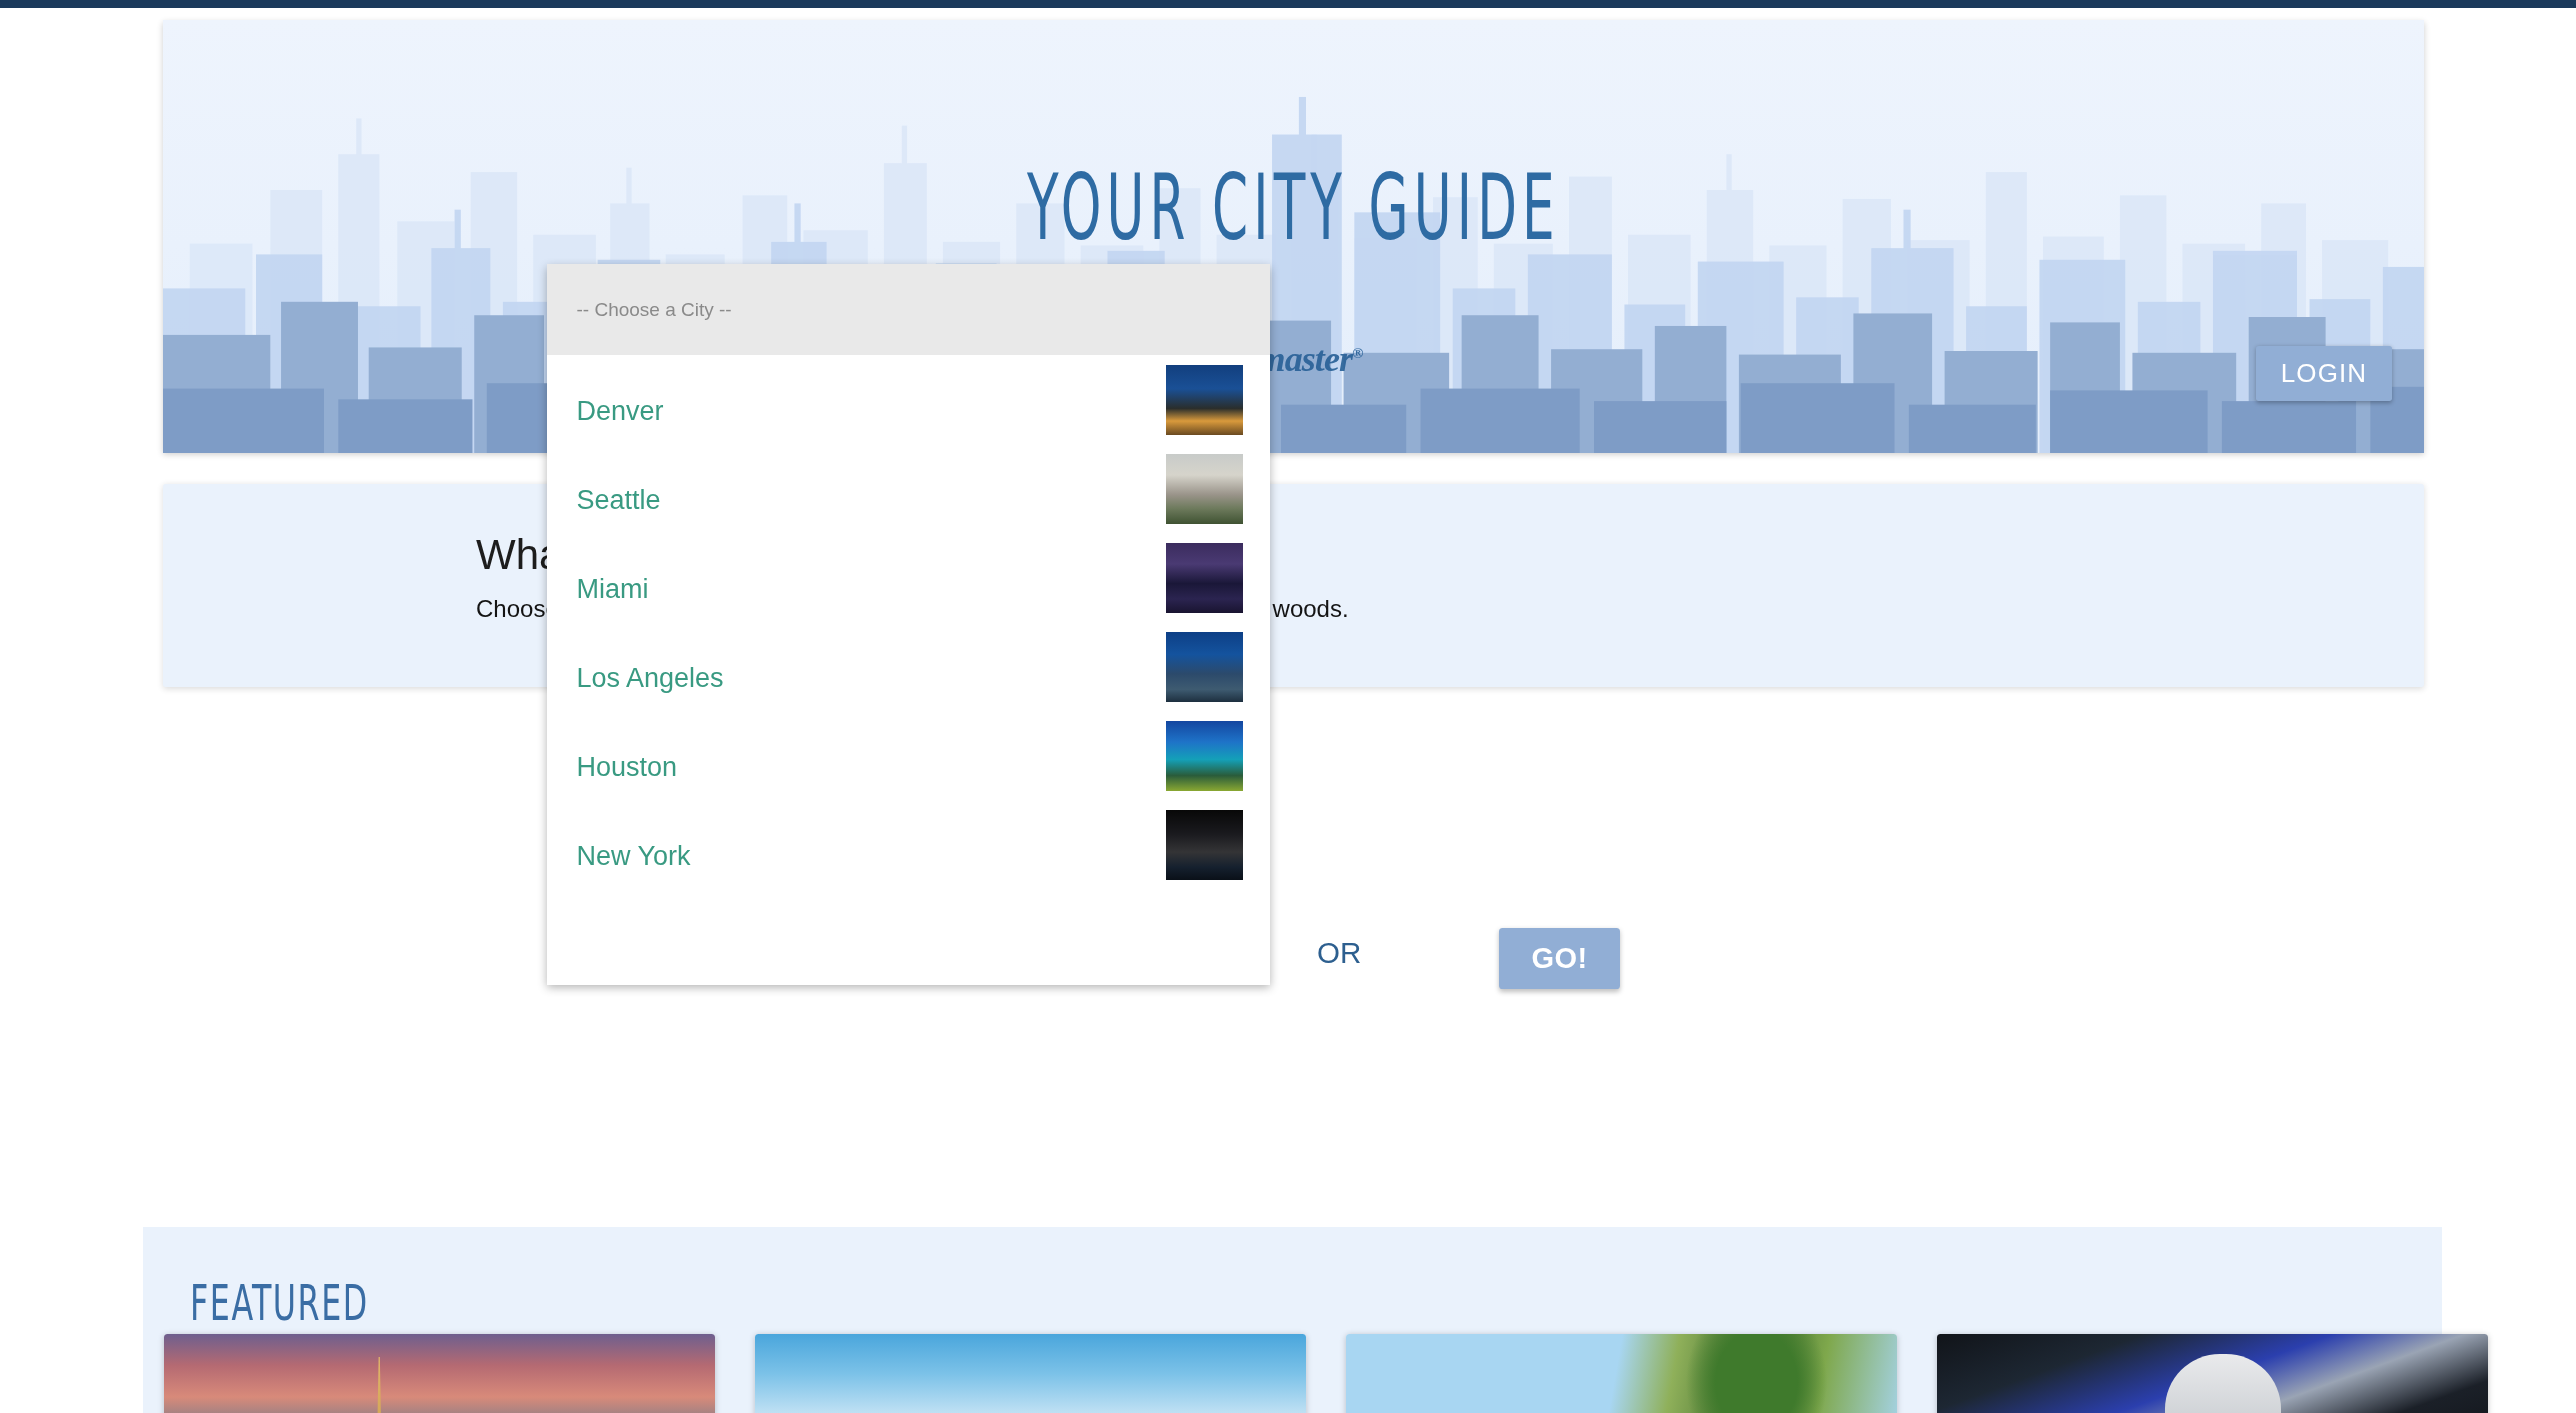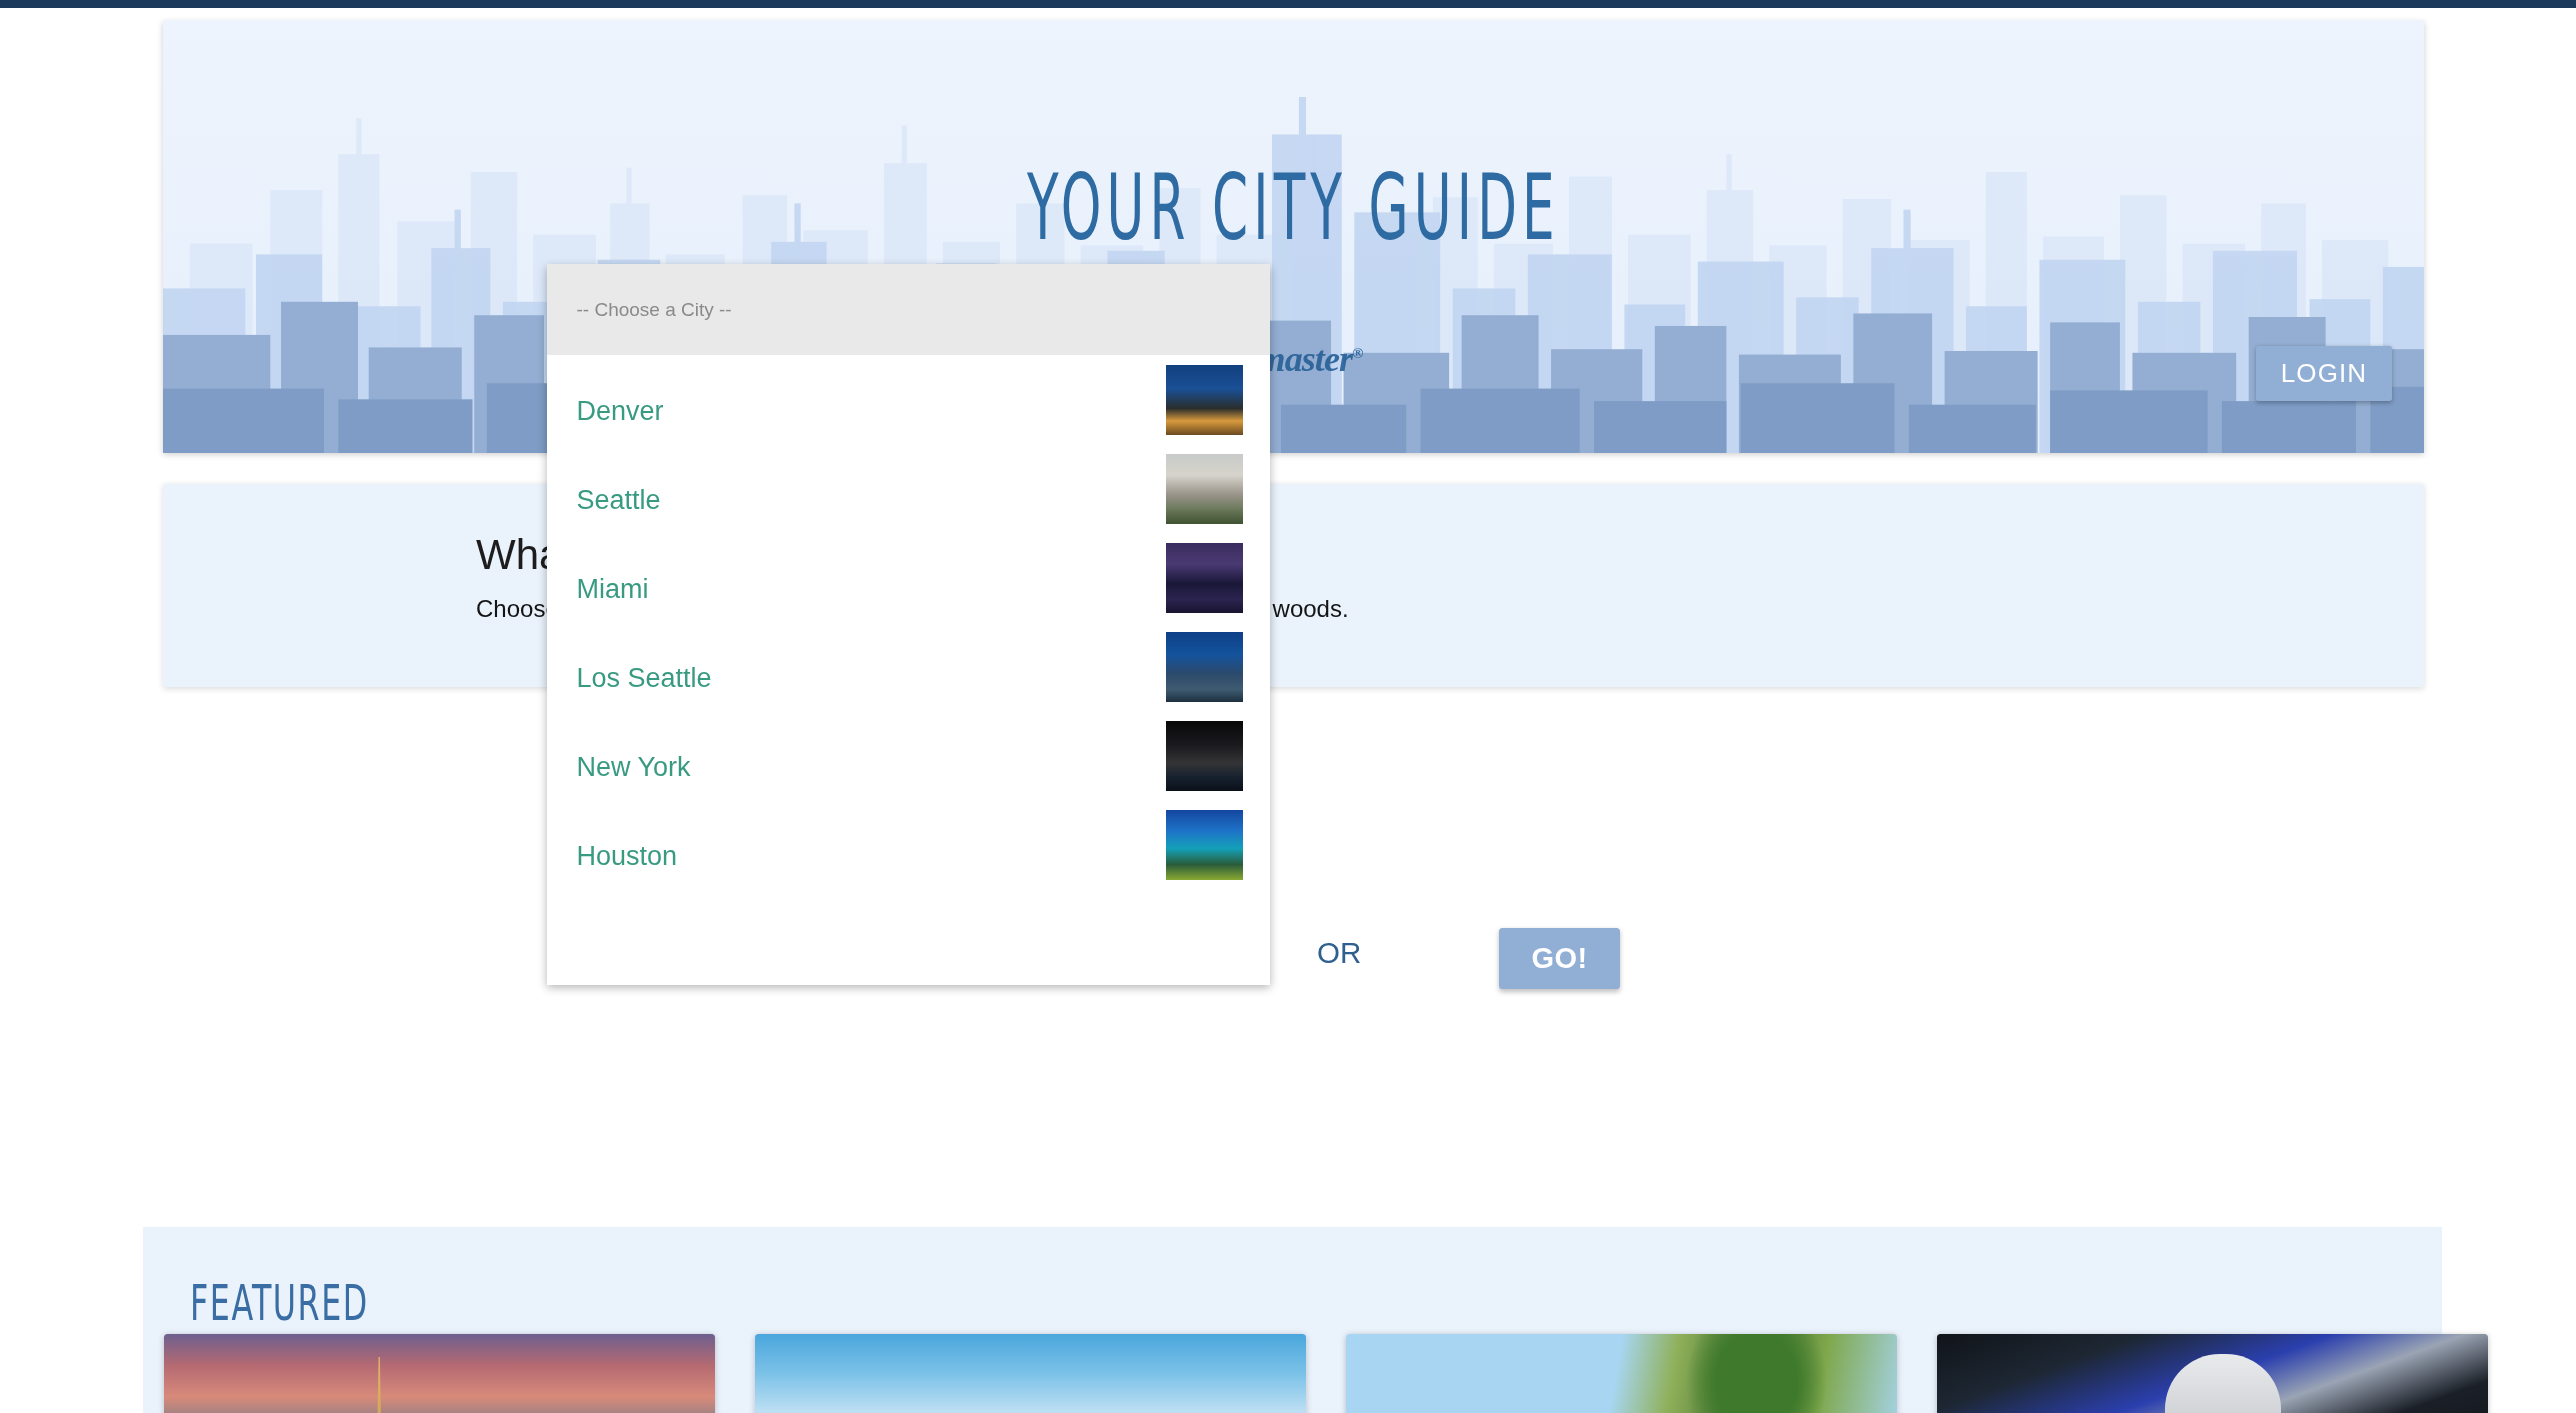--- a/index.html
+++ b/index.html
@@ -333,30 +333,30 @@
     </div>
     <div class="dd-item">
       <span class="dd-label">Seattle</span>
       <span class="dd-thumb t-seattle"></span>
     </div>
     <div class="dd-item">
       <span class="dd-label">Miami</span>
       <span class="dd-thumb t-miami"></span>
     </div>
     <div class="dd-item">
-      <span class="dd-label">Los Seattle</span>
+      <span class="dd-label">Los Angeles</span>
       <span class="dd-thumb t-la"></span>
+    </div>
+    <div class="dd-item">
+      <span class="dd-label">Houston</span>
+      <span class="dd-thumb t-hou"></span>
     </div>
     <div class="dd-item">
       <span class="dd-label">New York</span>
       <span class="dd-thumb t-ny"></span>
-    </div>
-    <div class="dd-item">
-      <span class="dd-label">Houston</span>
-      <span class="dd-thumb t-hou"></span>
     </div>
   </div>
 </div>
 
 <div class="featured">
   <div class="featured-title">FEATURED</div>
   <div class="cards">
     <div class="card c-vegas">
       <span class="tower"></span>
     </div>

